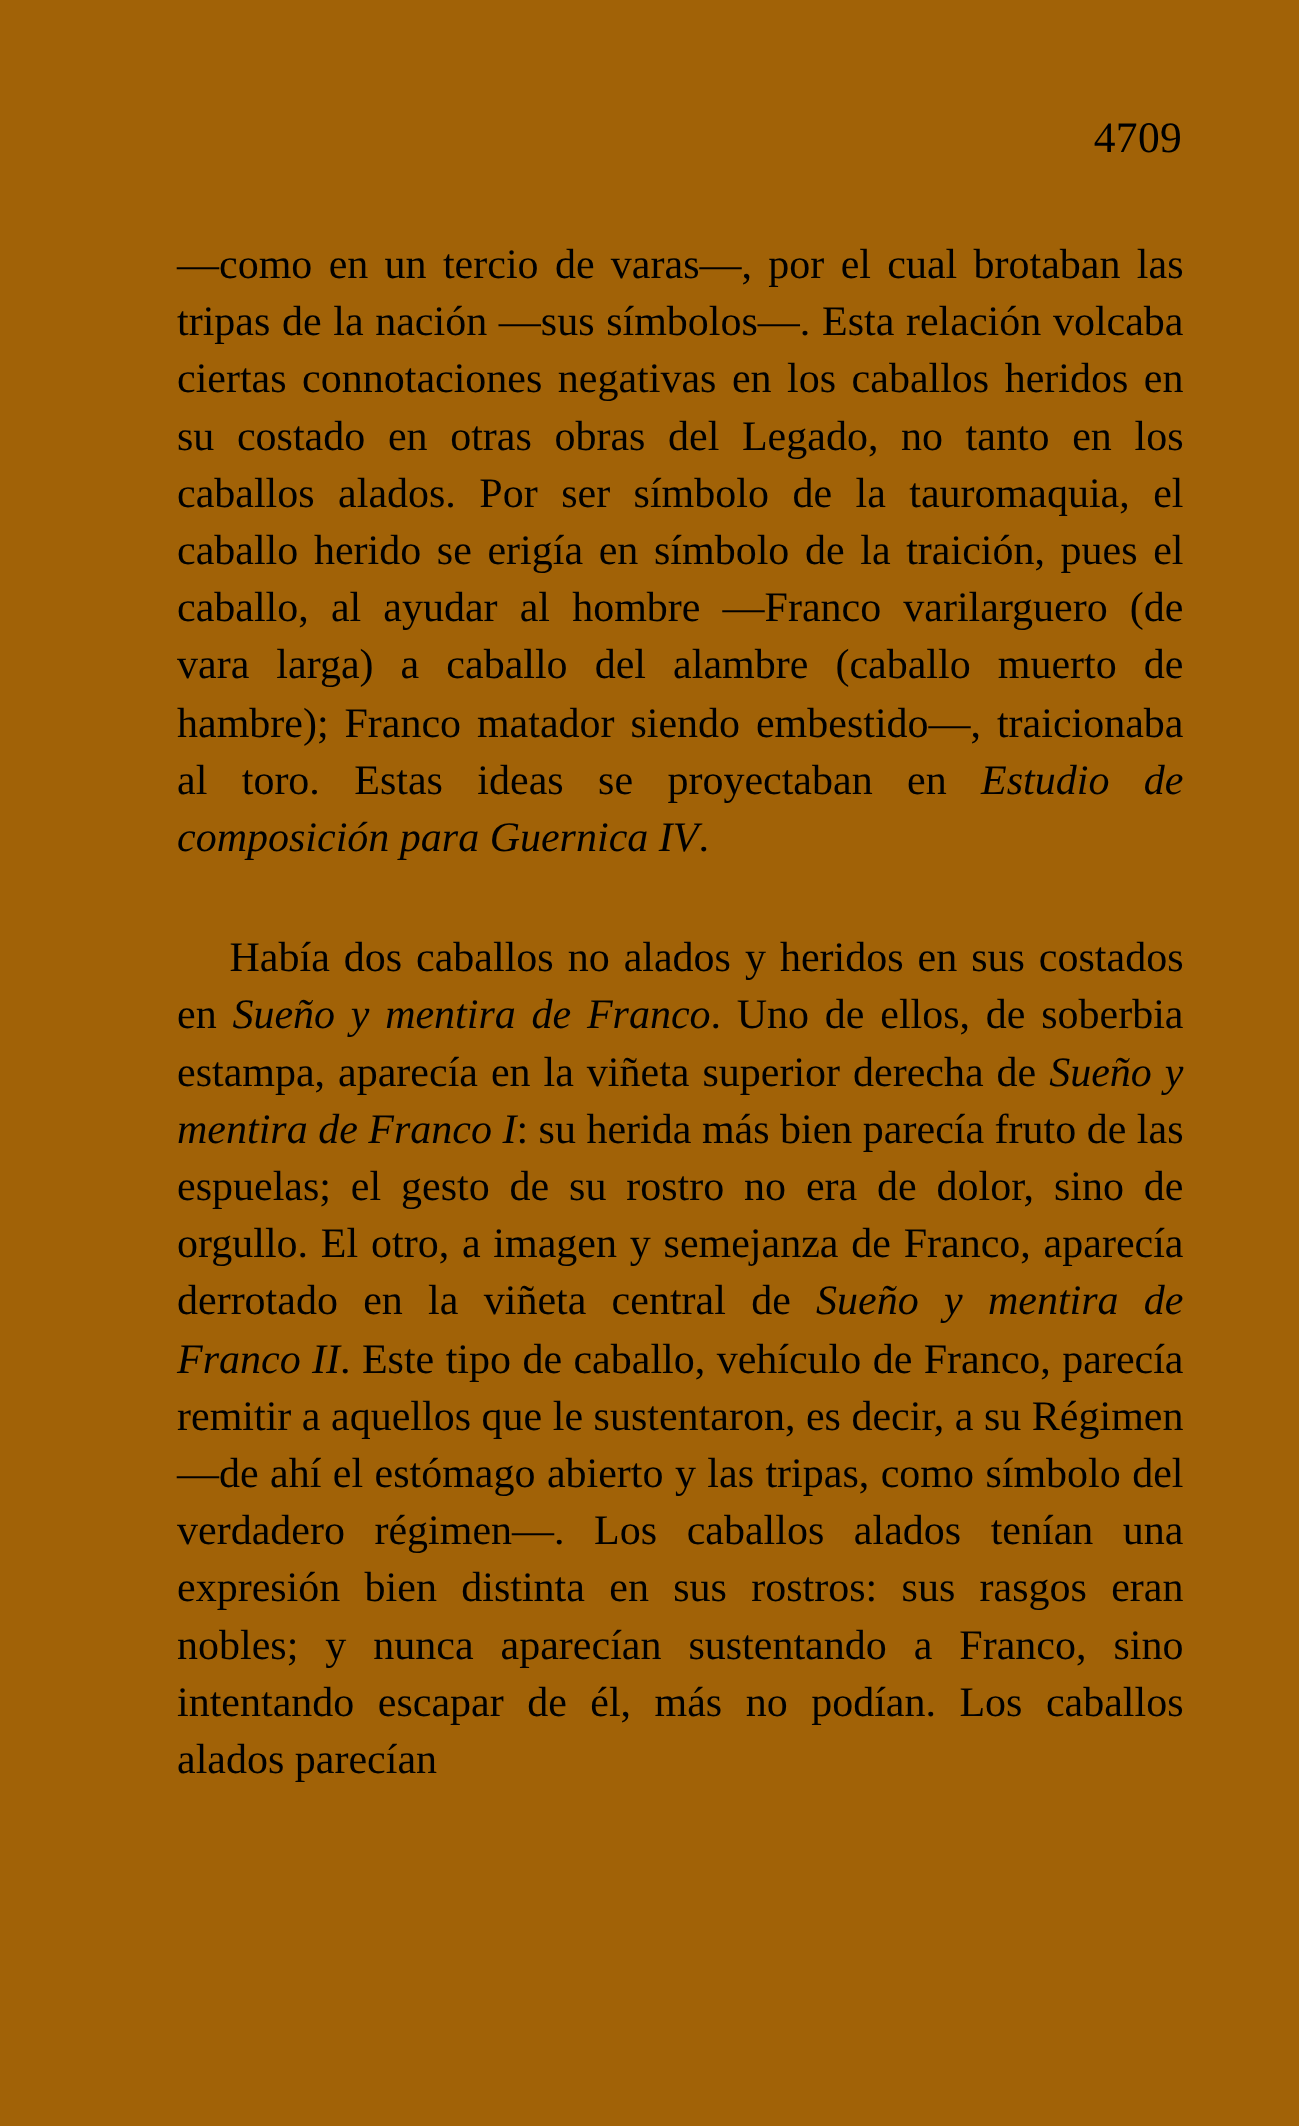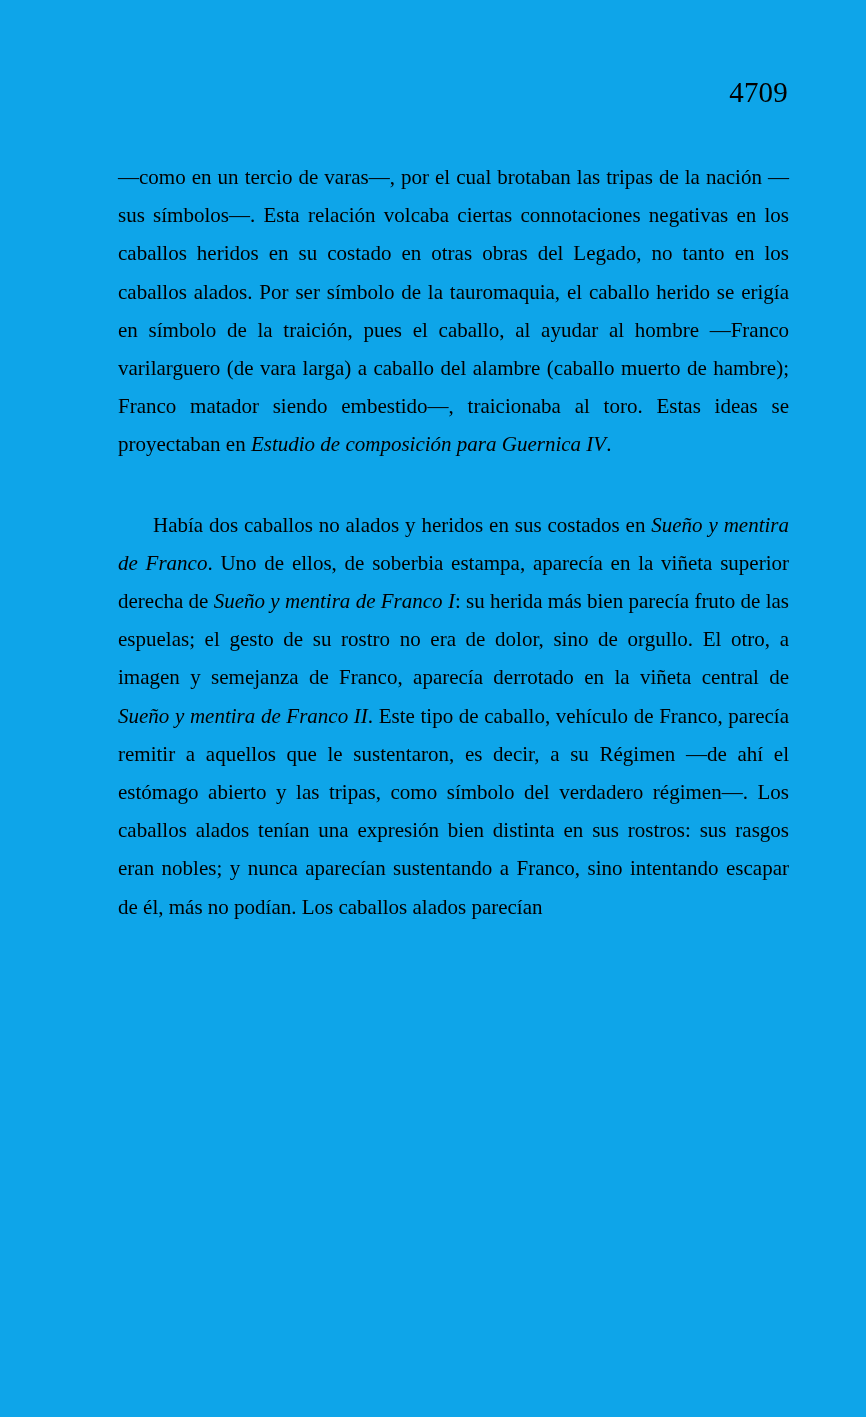--- a/index.html
+++ b/index.html
@@ -6,21 +6,21 @@
   html, body {
     margin: 0;
     padding: 0;
     background: #ffffff;
   }
 
   .page {
     position: relative;
     width: 866px;
     height: 1417px;
-    background: #0ea5e9;
+    background: #a16207;
     overflow: hidden;
     font-family: "Liberation Serif", "DejaVu Serif", serif;
     color: #000000;
     -webkit-font-smoothing: antialiased;
   }
 
   
   .folio {
     position: absolute;
     top: 78px;
@@ -35,21 +35,21 @@
   
   .textblock {
     position: absolute;
     left: 118px;
     top: 158px;
     width: 671px;
   }
 
   .para {
     margin: 0;
-    font-size: 21px;
+    font-size: 28px;
     line-height: 38.2px;
     text-align: justify;
     text-justify: inter-word;
     -webkit-hyphens: none;
     hyphens: none;
     word-spacing: 0;
     text-indent: 0;
   }
 
   .para.indented {

